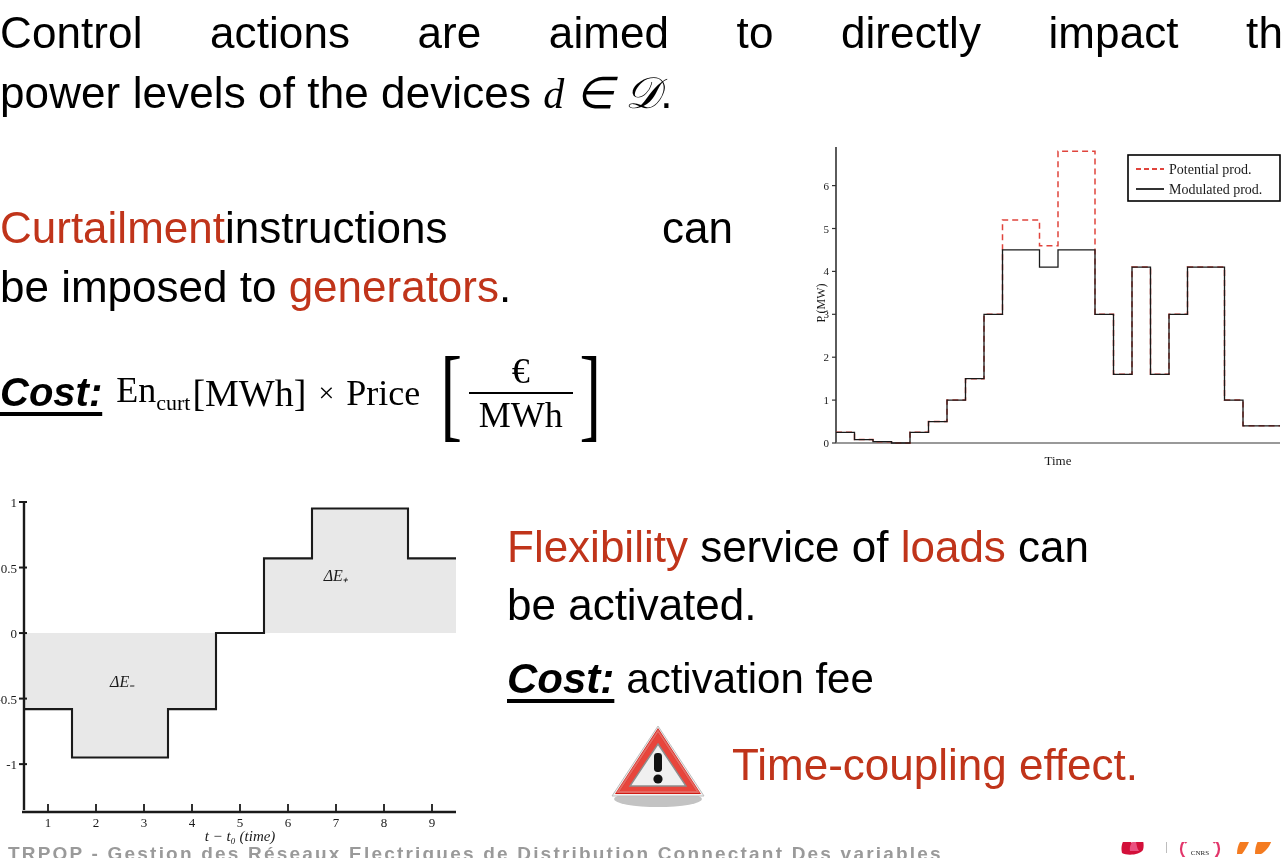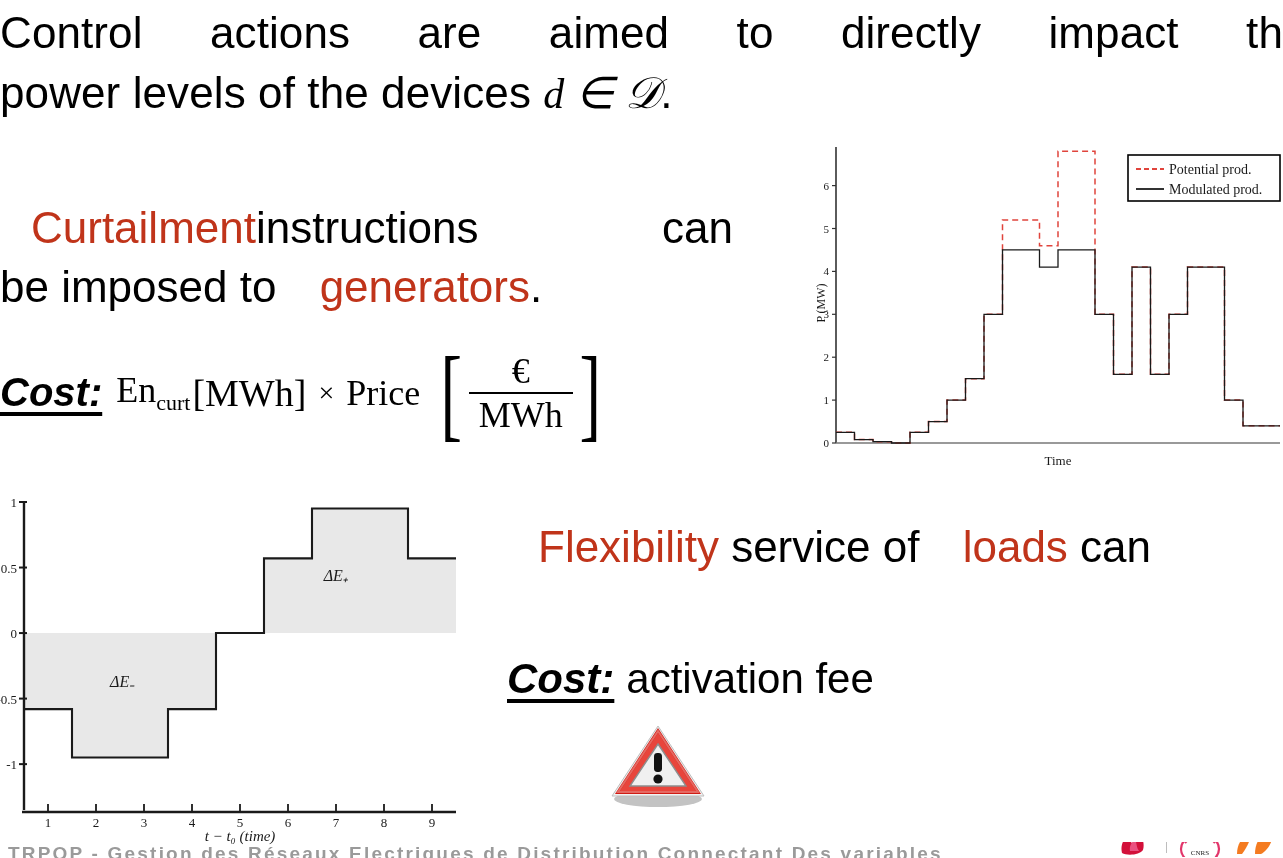--- a/index.html
+++ b/index.html
@@ -23,21 +23,21 @@
   .mathserif{font-family:"Liberation Serif", serif;font-style:italic;font-size:42px;}
   .calD{font-family:"Liberation Serif", serif;font-style:italic;font-size:44px;}
 
   
   .curt-block{
     position:absolute;left:0;top:198px;width:740px;
     font-size:44px;line-height:59px;color:#000;
   }
   .curt-l1{display:block;text-align:justify;text-align-last:justify;width:733px;white-space:nowrap;}
   .curt-l2{display:block;white-space:nowrap;}
-  .red{color:#C0341A;padding-left:31px;}
+  .red{color:#C0341A;}
 
   .cost-line{
     position:absolute;left:0;top:352px;
     display:flex;align-items:center;gap:0px;
     color:#000;white-space:nowrap;
   }
   .cost-kw{
     font-family:"Liberation Sans", sans-serif;
     font-size:40px;font-weight:bold;font-style:italic;
     text-decoration:underline;text-underline-offset:6px;
@@ -217,39 +217,41 @@
       <g id="flex-annots">
           <text x="122.39999999999999" y="194.79999999999998" font-size="16" text-anchor="middle" font-style="italic">ΔE₋</text>
           <text x="336" y="88.63829787234044" font-size="16" text-anchor="middle" font-style="italic">ΔE₊</text>
         </g>
       <text id="flex-xlabel" x="240" y="349" font-size="15" text-anchor="middle" font-style="italic">t − t₀ (time)</text>
     </svg>
   </div>
 
   <div class="flex-block">
     <span class="flex-l1"><span class="red">Flexibility</span><span> service of </span><span class="red">loads</span><span> can</span></span>
+    <span class="flex-l2">be activated.</span>
   </div>
 
   <div class="cost2">
     <span class="kw">Cost:</span><span>activation fee</span>
   </div>
 
   <div class="tc-line">
     <div class="warn">
       <svg width="96" height="86" viewBox="0 0 96 86">
         <ellipse cx="48" cy="77" rx="44" ry="8" fill="#b9b9b9" opacity="0.85"></ellipse>
         <path d="M48 4 L94 74 L2 74 Z" fill="#f2f2f2" stroke="#bdbdbd" stroke-width="1"></path>
         <path d="M48 6 L91 72 L5 72 Z" fill="#cf1b14"></path>
         <path d="M48 11 L86 69 L10 69 Z" fill="#e8453c"></path>
         <path d="M48 9 L88 70 L8 70 Z" fill="none" stroke="#f7a9a2" stroke-width="2" opacity=".55"></path>
         <path d="M48 22 L76 64 L20 64 Z" fill="#f0f0f0" stroke="#8d8d8d" stroke-width="1.4"></path>
         <rect x="44" y="31" width="8" height="19" rx="3.4" fill="#121212"></rect>
         <circle cx="48" cy="57" r="4.6" fill="#121212"></circle>
       </svg>
     </div>
+    <span class="tc-text">Time-coupling effect.</span>
   </div>
 
   <div class="footer">
     <span class="footer-text">TRPOP - Gestion des Réseaux Electriques de Distribution Connectant Des variables</span>
     <div class="logos">
       <div class="logo-edf">
         <svg width="40" height="30" viewBox="0 0 40 30">
           <path d="M6 26 C4 18 8 11 13 7 C15 10 13 14 16 16 C19 12 18 7 22 4 C26 9 29 16 27 23 C24 28 11 29 6 26 Z" fill="#d3103a"></path>
           <path d="M14 24 C13 19 16 15 19 12 C21 16 20 20 23 24 Z" fill="#f06292" opacity=".8"></path>
         </svg>

